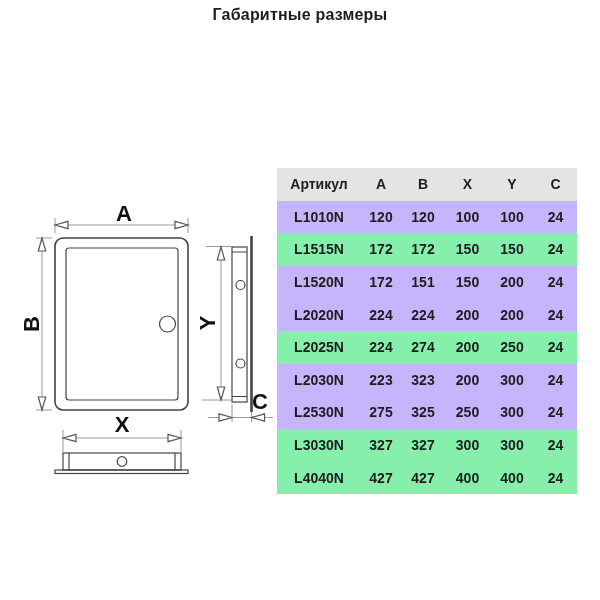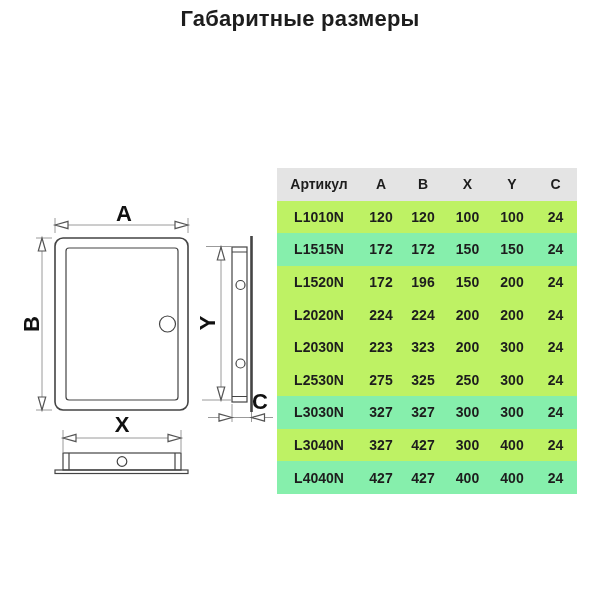--- a/index.html
+++ b/index.html
@@ -3,21 +3,21 @@
 <meta charset="utf-8">
 <style>
   html, body { margin: 0; padding: 0; }
   body {
     width: 600px; height: 600px; position: relative;
     background: #ffffff; overflow: hidden;
     font-family: "Liberation Sans", sans-serif;
   }
   .page-title {
     position: absolute; top: 6px; left: 0; width: 600px;
-    text-align: center; font-size: 22px; font-weight: 700;
+    text-align: center; font-size: 16px; font-weight: 700;
     color: #1d1d1d; letter-spacing: 0.2px;
   }
   .drawing-svg { position: absolute; left: 15px; top: 190px; }
   .shape { fill: none; stroke: #444444; stroke-width: 1.6; }
   .shape-thin { fill: none; stroke: #444444; stroke-width: 1.2; }
   .flange { fill: none; stroke: #444444; stroke-width: 2.6; }
   .dim { fill: none; stroke: #9a9a9a; stroke-width: 1; }
   .arrowhead { fill: #ffffff; stroke: #555555; stroke-width: 1.2; }
   .dim-label {
     font-family: "Liberation Sans", sans-serif;
@@ -26,21 +26,21 @@
   .dims-table {
     position: absolute; left: 277px; top: 168px; width: 300px;
     border-collapse: collapse; table-layout: fixed;
   }
   .dims-table th, .dims-table td {
     padding: 0; height: 32.6px; text-align: center; vertical-align: middle;
     font-size: 14px; font-weight: 700; color: #1d1d1d;
     font-family: "Liberation Sans", sans-serif;
   }
   .dims-table thead tr { background: #e4e4e4; }
-  .dims-table tbody tr { background: #bef264; }
+  .dims-table tbody tr { background: #c4b5fd; }
   .dims-table tbody tr.stripe { background: #86efac; }
 </style>
 </head>
 <body>
 
 <div class="page-title">Габаритные размеры</div>
 
 <svg class="drawing-svg" width="270" height="300" viewBox="0 0 270 300">
 
   <g>
@@ -132,31 +132,39 @@
         <td>L1515N</td>
         <td>172</td>
         <td>172</td>
         <td>150</td>
         <td>150</td>
         <td>24</td>
       </tr>
       <tr>
         <td>L1520N</td>
         <td>172</td>
-        <td>196</td>
+        <td>151</td>
         <td>150</td>
         <td>200</td>
         <td>24</td>
       </tr>
       <tr>
         <td>L2020N</td>
         <td>224</td>
         <td>224</td>
         <td>200</td>
         <td>200</td>
+        <td>24</td>
+      </tr>
+      <tr class="stripe">
+        <td>L2025N</td>
+        <td>224</td>
+        <td>274</td>
+        <td>200</td>
+        <td>250</td>
         <td>24</td>
       </tr>
       <tr>
         <td>L2030N</td>
         <td>223</td>
         <td>323</td>
         <td>200</td>
         <td>300</td>
         <td>24</td>
       </tr>
@@ -169,28 +177,20 @@
         <td>24</td>
       </tr>
       <tr class="stripe">
         <td>L3030N</td>
         <td>327</td>
         <td>327</td>
         <td>300</td>
         <td>300</td>
         <td>24</td>
       </tr>
-      <tr>
-        <td>L3040N</td>
-        <td>327</td>
-        <td>427</td>
-        <td>300</td>
-        <td>400</td>
-        <td>24</td>
-      </tr>
       <tr class="stripe">
         <td>L4040N</td>
         <td>427</td>
         <td>427</td>
         <td>400</td>
         <td>400</td>
         <td>24</td>
       </tr>
     </tbody>
 </table>

